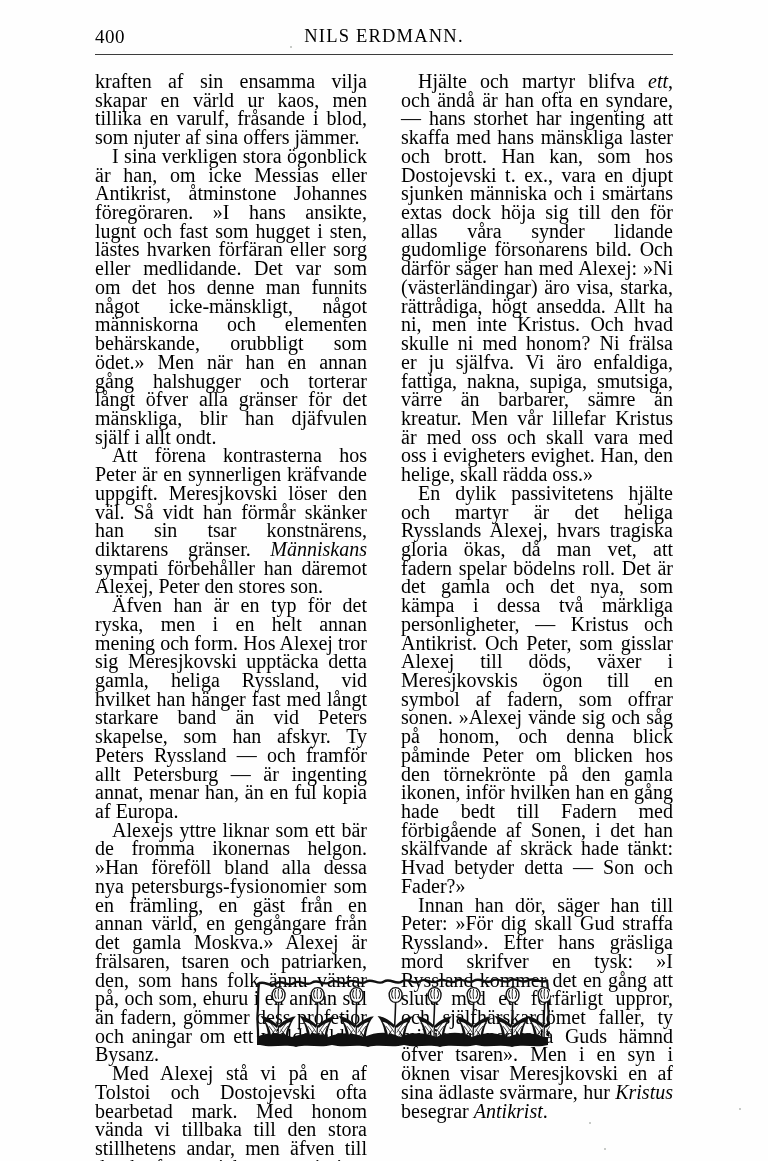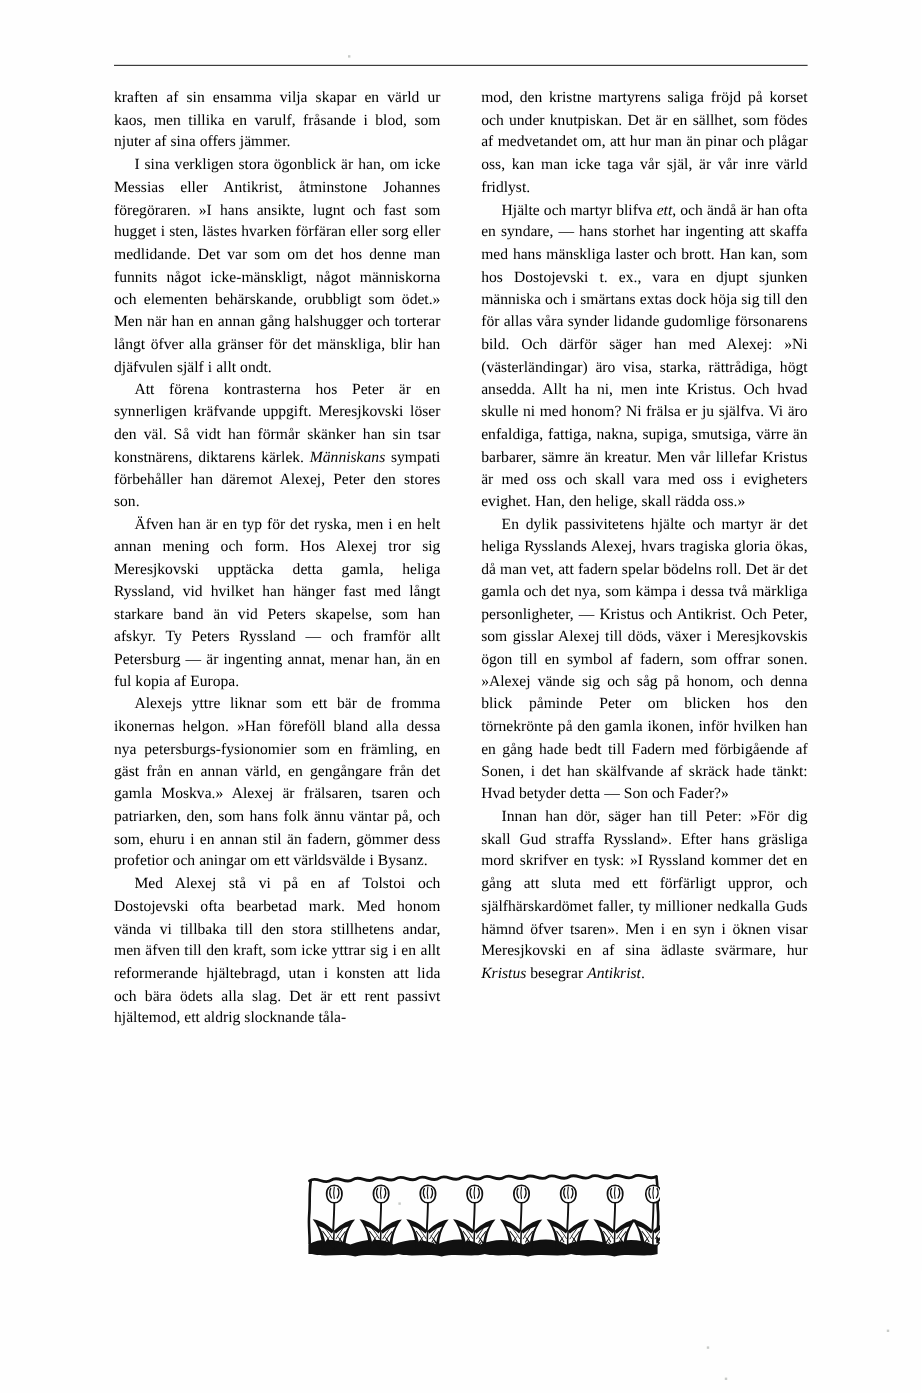--- a/index.html
+++ b/index.html
@@ -67,21 +67,21 @@
     width: 578px;
     height: 880px;
     display: flex;
     justify-content: space-between;
   }
   .col {
     width: 272px;
   }
   p.para {
     margin: 0;
-    font-size: 13px;
+    font-size: 20px;
     line-height: 18.72px;
     text-align: justify;
     text-justify: inter-word;
     text-indent: 0;
     hyphens: none;
     word-spacing: 0.1px;
   }
   p.para.indent {
     text-indent: 17px;
   }
@@ -106,33 +106,36 @@
     position: absolute;
     background: #9aa09a;
     opacity: 0.55;
   }
 </style>
 </head>
 <body>
 
 <div class="page">
 
+  <div class="runhead">
+    <span class="folio">400</span>
+    <span class="runtitle">NILS ERDMANN.</span>
+  </div>
   <div class="rule"></div>
 
   <div class="columns">
     <div class="col" id="col-left">
         <p class="para"><span>kraften af sin ensamma vilja skapar en värld ur kaos, men tillika en varulf, fråsande i blod, som njuter af sina offers jämmer.</span></p>
         <p class="para indent"><span>I sina verkligen stora ögonblick är han, om icke Messias eller Antikrist, åtminstone Johannes föregöraren. »I hans ansikte, lugnt och fast som hugget i sten, lästes hvarken förfäran eller sorg eller medlidande. Det var som om det hos denne man funnits något icke-mänskligt, något människorna och elementen behärskande, orubbligt som ödet.» Men när han en annan gång halshugger och torterar långt öfver alla gränser för det mänskliga, blir han djäfvulen själf i allt ondt.</span></p>
-        <p class="para indent"><span>Att förena kontrasterna hos Peter är en synnerligen kräfvande uppgift. Meresjkovski löser den väl. Så vidt han förmår skänker han sin tsar konstnärens, diktarens kärlek. </span><i>Människans</i><span> sympati förbehåller han däremot Alexej, Peter den stores son.</span></p>
+        <p class="para indent"><span>Att förena kontrasterna hos Peter är en synnerligen kräfvande uppgift. Meresjkovski löser den väl. Så vidt han förmår skänker han sin tsar konstnärens, diktarens gränser. </span><i>Människans</i><span> sympati förbehåller han däremot Alexej, Peter den stores son.</span></p>
         <p class="para indent"><span>Äfven han är en typ för det ryska, men i en helt annan mening och form. Hos Alexej tror sig Meresjkovski upptäcka detta gamla, heliga Ryssland, vid hvilket han hänger fast med långt starkare band än vid Peters skapelse, som han afskyr. Ty Peters Ryssland — och framför allt Petersburg — är ingenting annat, menar han, än en ful kopia af Europa.</span></p>
         <p class="para indent"><span>Alexejs yttre liknar som ett bär de fromma ikonernas helgon. »Han föreföll bland alla dessa nya petersburgs-fysionomier som en främling, en gäst från en annan värld, en gengångare från det gamla Moskva.» Alexej är frälsaren, tsaren och patriarken, den, som hans folk ännu väntar på, och som, ehuru i en annan stil än fadern, gömmer dess profetior och aningar om ett världsvälde i Bysanz.</span></p>
         <p class="para indent"><span>Med Alexej stå vi på en af Tolstoi och Dostojevski ofta bearbetad mark. Med honom vända vi tillbaka till den stora stillhetens andar, men äfven till den kraft, som icke yttrar sig i en allt reformerande hjältebragd, utan i konsten att lida och bära ödets alla slag. Det är ett rent passivt hjältemod, ett aldrig slocknande tåla-</span></p>
       </div>
     <div class="col" id="col-right">
-        <p class="para"><span>mod, den kristne martyrens saliga fröjd på korset och under knutpiskan. Det är en sällhet, som födes af medvetandet om, att hur man än pinar och plågar oss, kan man icke taga vår själ, är vår inre värld fridlyst.</span></p>
         <p class="para indent"><span>Hjälte och martyr blifva </span><i>ett</i><span>, och ändå är han ofta en syndare, — hans storhet har ingenting att skaffa med hans mänskliga laster och brott. Han kan, som hos Dostojevski t. ex., vara en djupt sjunken människa och i smärtans extas dock höja sig till den för allas våra synder lidande gudomlige försonarens bild. Och därför säger han med Alexej: »Ni (västerländingar) äro visa, starka, rättrådiga, högt ansedda. Allt ha ni, men inte Kristus. Och hvad skulle ni med honom? Ni frälsa er ju själfva. Vi äro enfaldiga, fattiga, nakna, supiga, smutsiga, värre än barbarer, sämre än kreatur. Men vår lillefar Kristus är med oss och skall vara med oss i evigheters evighet. Han, den helige, skall rädda oss.»</span></p>
         <p class="para indent"><span>En dylik passivitetens hjälte och martyr är det heliga Rysslands Alexej, hvars tragiska gloria ökas, då man vet, att fadern spelar bödelns roll. Det är det gamla och det nya, som kämpa i dessa två märkliga personligheter, — Kristus och Antikrist. Och Peter, som gisslar Alexej till döds, växer i Meresjkovskis ögon till en symbol af fadern, som offrar sonen. »Alexej vände sig och såg på honom, och denna blick påminde Peter om blicken hos den törnekrönte på den gamla ikonen, inför hvilken han en gång hade bedt till Fadern med förbigående af Sonen, i det han skälfvande af skräck hade tänkt: Hvad betyder detta — Son och Fader?»</span></p>
         <p class="para indent"><span>Innan han dör, säger han till Peter: »För dig skall Gud straffa Ryssland». Efter hans gräsliga mord skrifver en tysk: »I Ryssland kommer det en gång att sluta med ett förfärligt uppror, och själfhärskardömet faller, ty millioner nedkalla Guds hämnd öfver tsaren». Men i en syn i öknen visar Meresjkovski en af sina ädlaste svärmare, hur </span><i>Kristus</i><span> besegrar </span><i>Antikrist</i><span>.</span></p>
       </div>
   </div>
 
   <div class="ornament-wrap">
     <svg viewBox="0 0 294 78" xmlns="http://www.w3.org/2000/svg" aria-hidden="true">
       <defs>
         <g id="tulip-unit">

